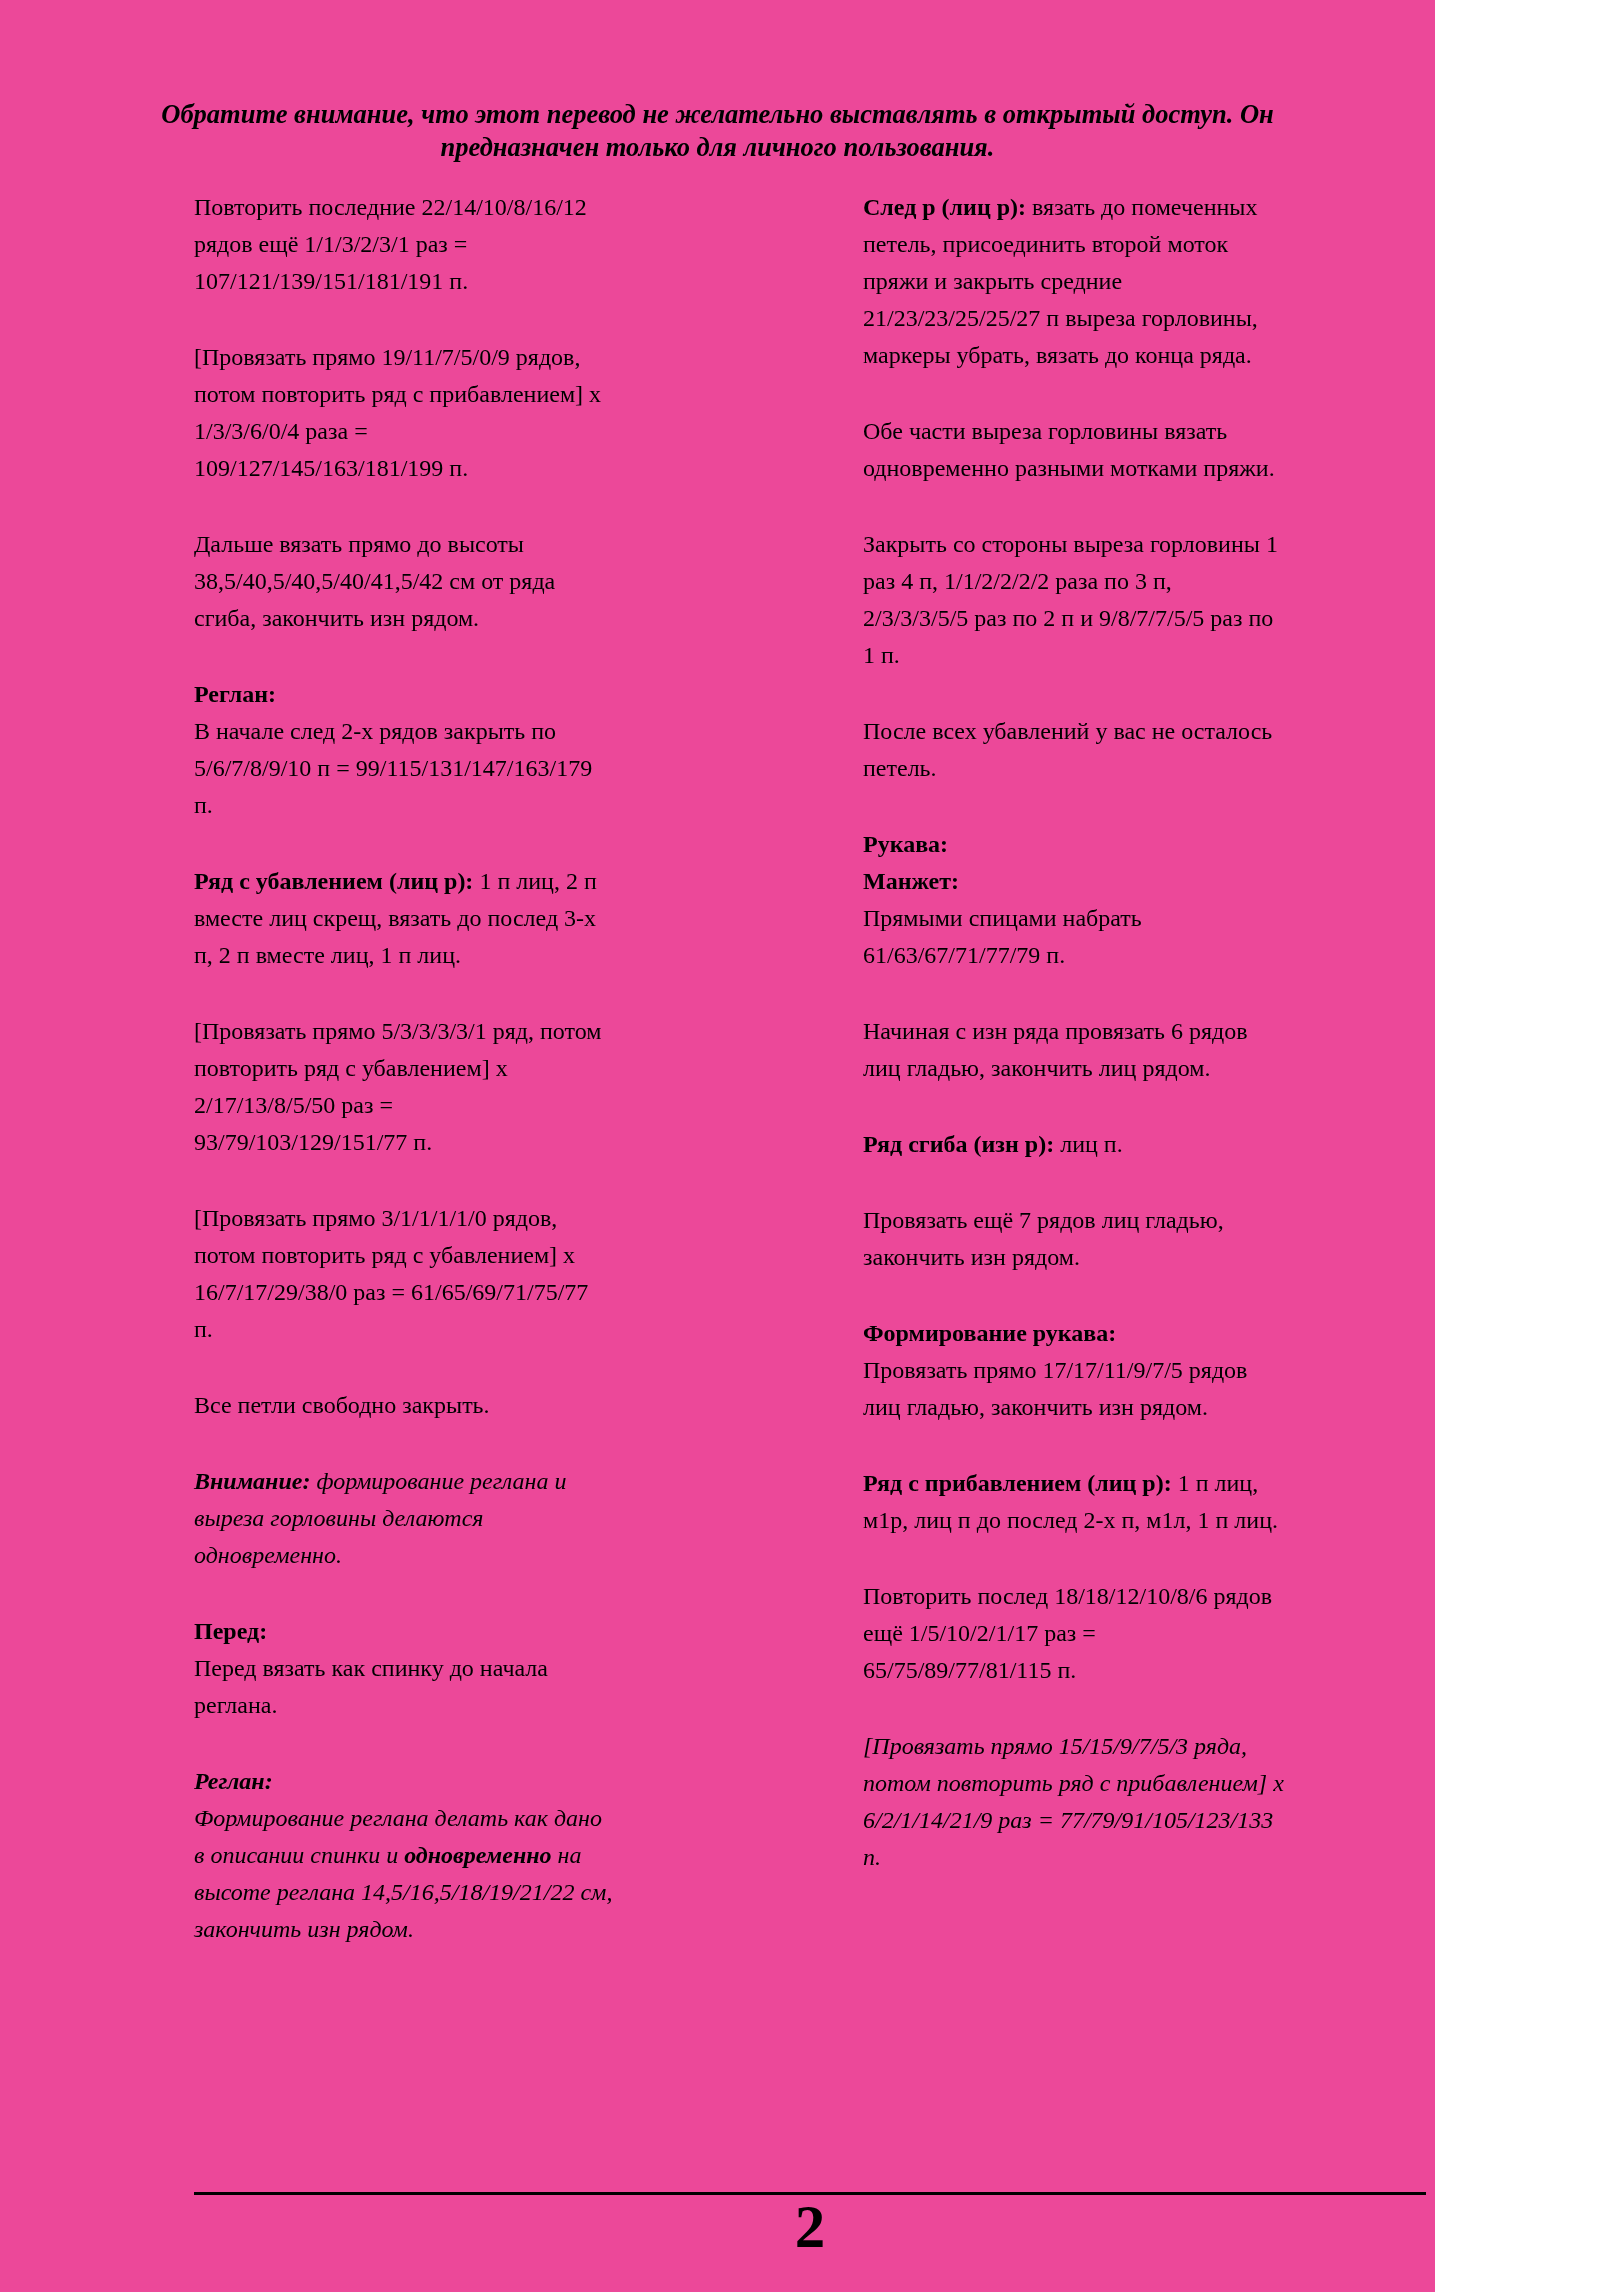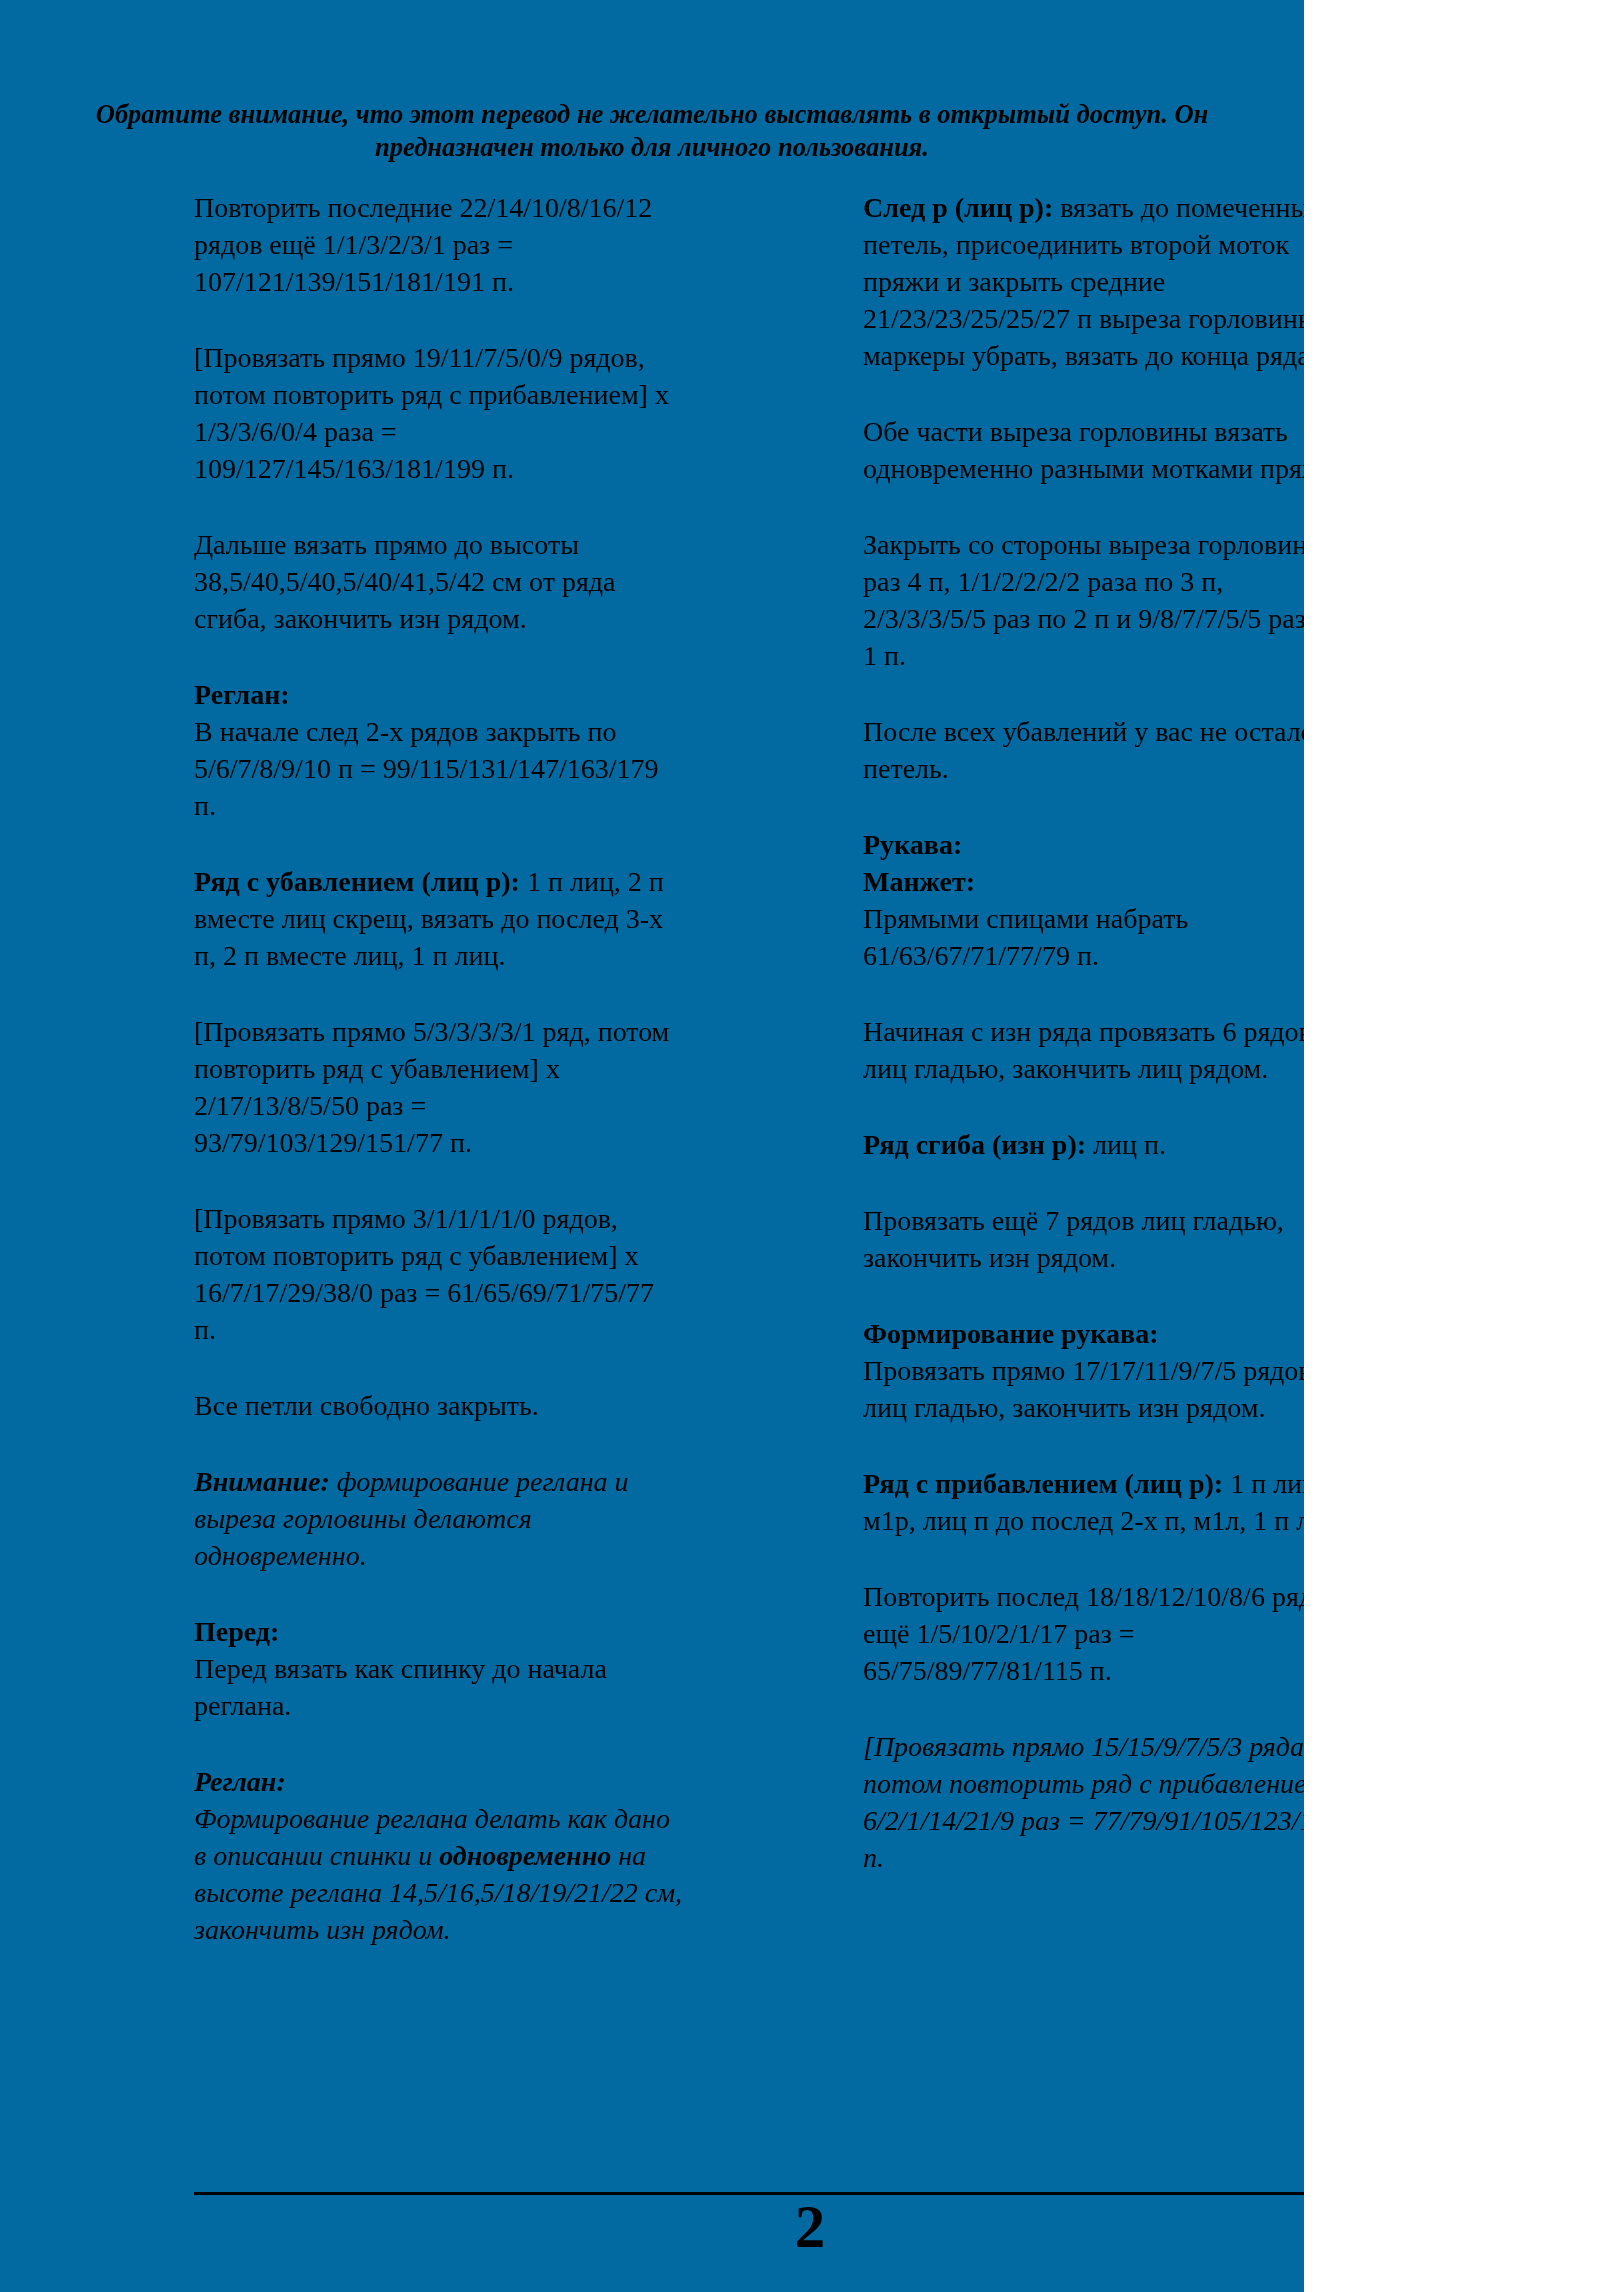--- a/index.html
+++ b/index.html
@@ -3,44 +3,44 @@
 <meta charset="utf-8">
 <title>Page 2</title>
 <style>
   html, body {
     margin: 0;
     padding: 0;
     background: #ffffff;
   }
   .page {
     position: relative;
-    width: 1304px;
+    width: 1435px;
     height: 2293px;
-    background: #0369a1;
+    background: #ec4899;
     color: #000000;
     font-family: "Liberation Serif", "DejaVu Serif", serif;
     overflow: hidden;
   }
   .notice {
     position: absolute;
     top: 98px;
     left: 0;
     width: 100%;
     text-align: center;
     font-size: 26.5px;
     line-height: 33px;
     font-weight: bold;
     font-style: italic;
     white-space: pre-line;
   }
   .col {
     position: absolute;
     top: 189px;
     width: 632px;
-    font-size: 28px;
+    font-size: 24px;
     line-height: 37px;
   }
   .col-left  { left: 194px; }
   .col-right { left: 863px; }
   .para {
     margin: 0 0 39px 0;
     white-space: pre-wrap;
   }
   .para:last-child { margin-bottom: 0; font-style: italic; }
   .b { font-weight: bold; }

